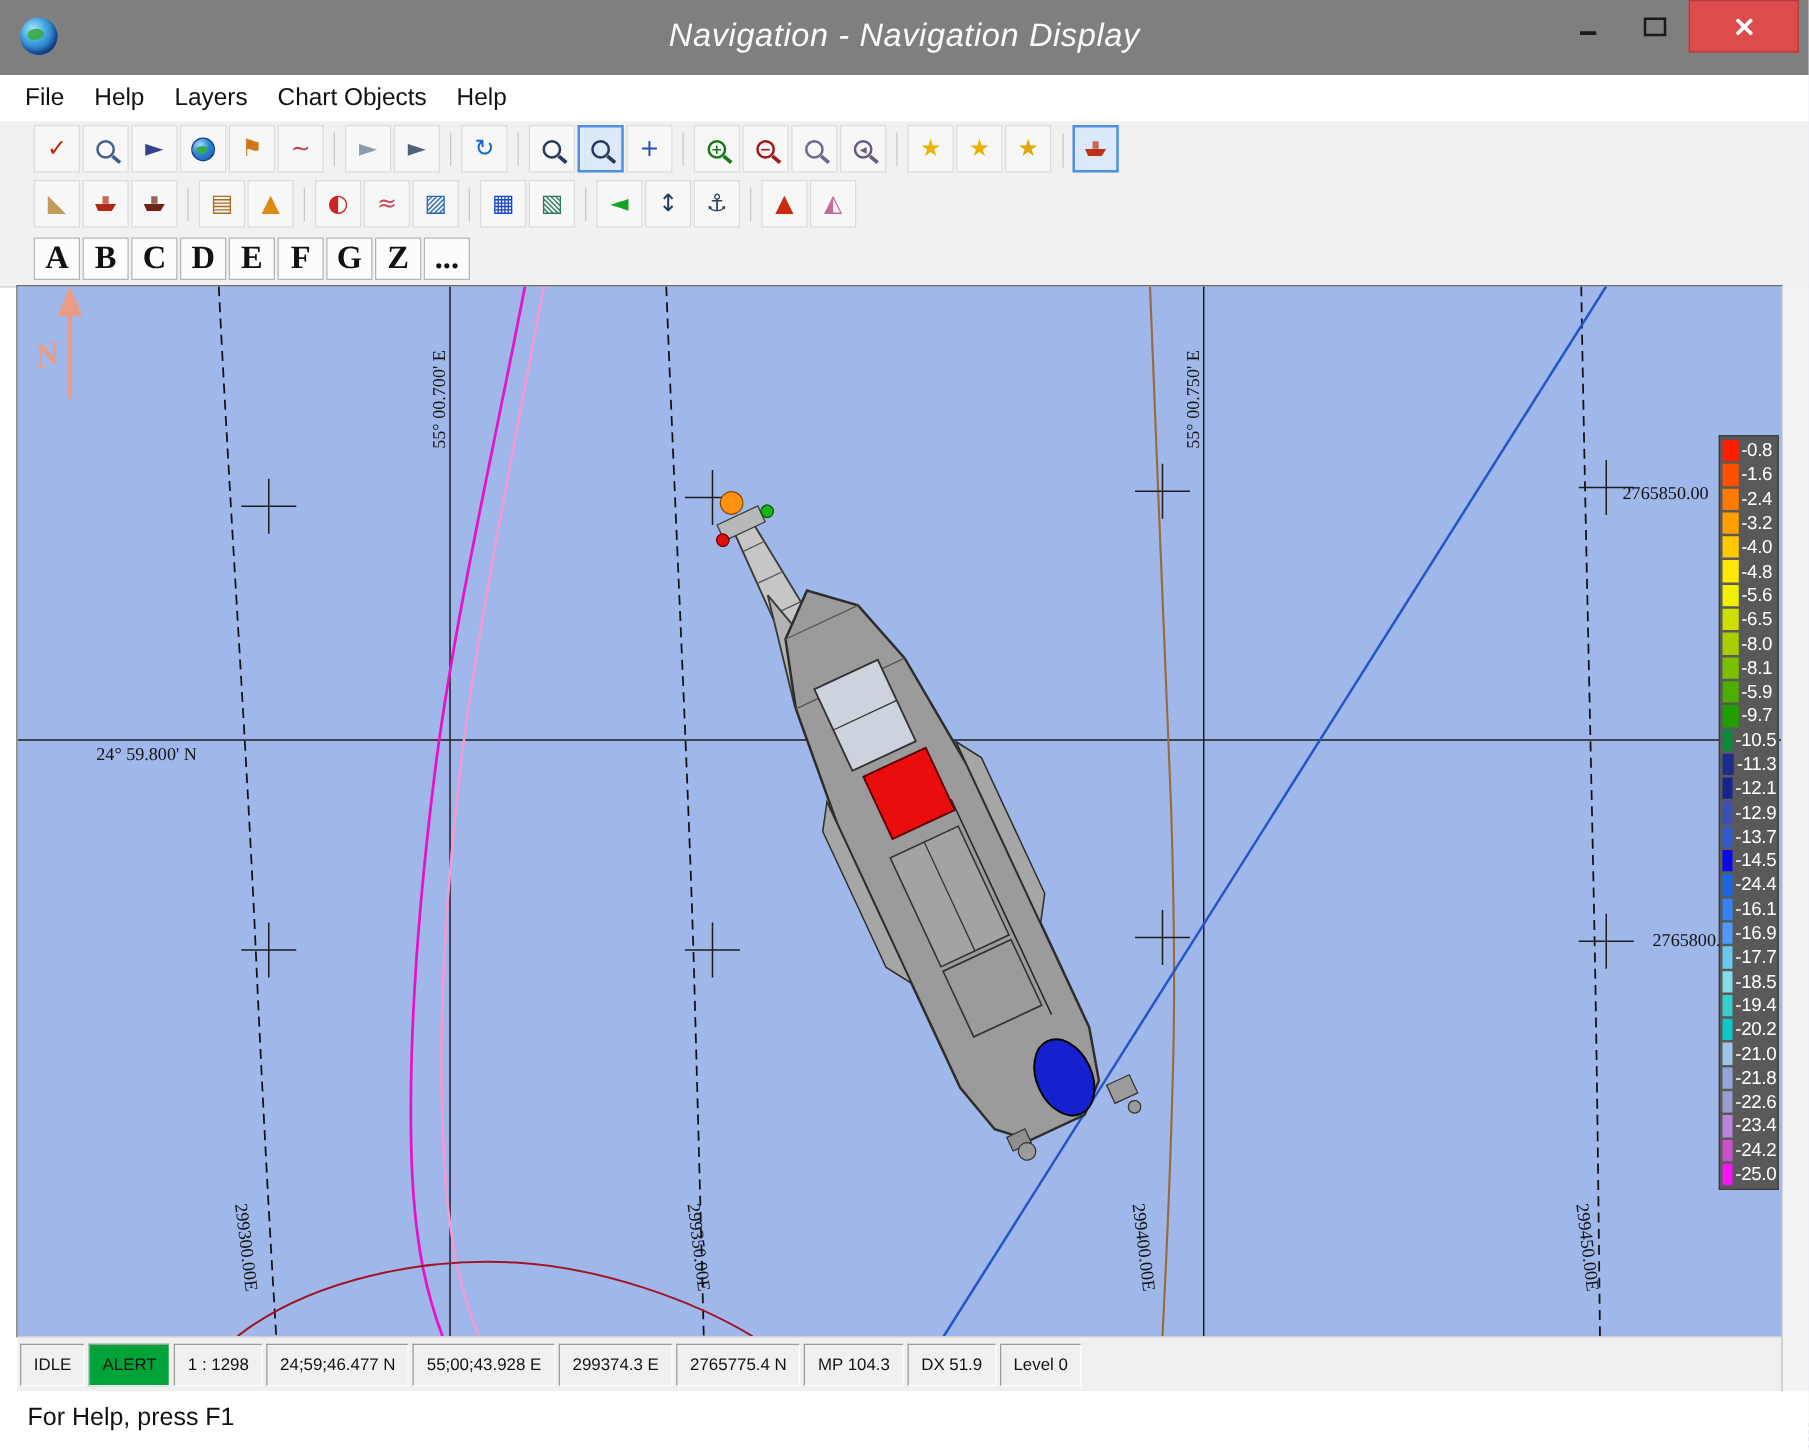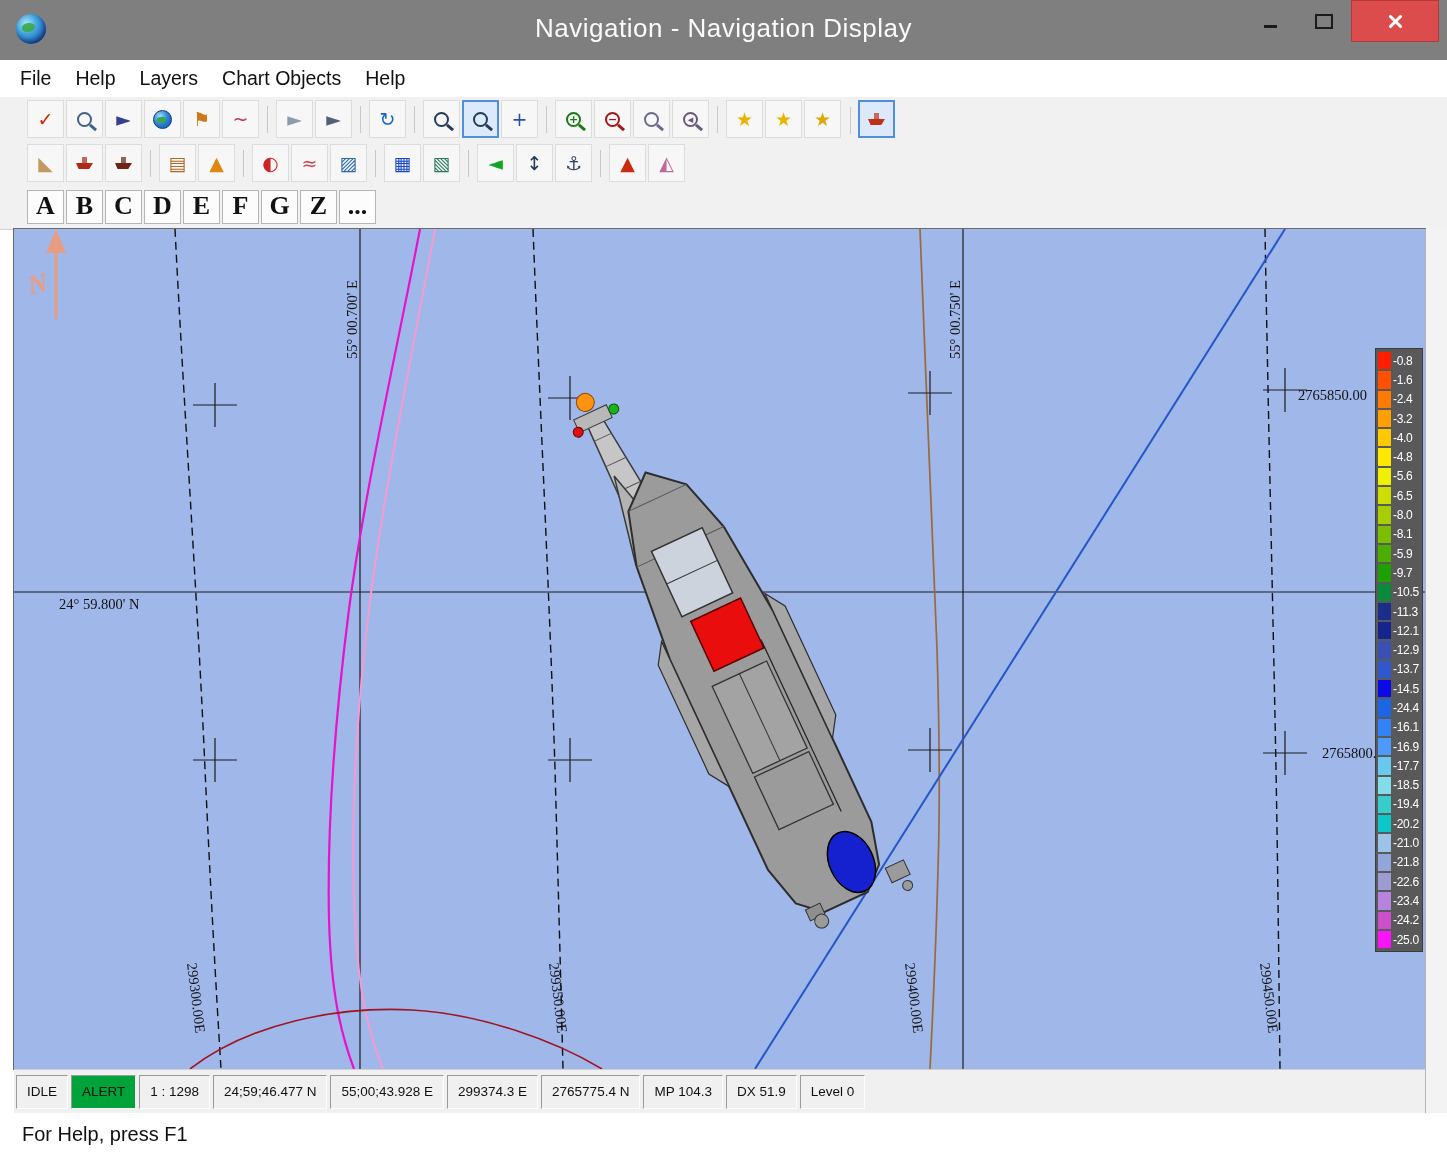--- a/index.html
+++ b/index.html
@@ -1,21 +1,21 @@
 <!DOCTYPE html>
 <html><head>
 <meta charset="utf-8">
 <style>
   html,body { margin:0; padding:0; }
   body {
     width:1447px; height:1160px; position:relative; overflow:hidden;
     background:#ffffff; font-family:"Liberation Sans", sans-serif;
   }
   
-  .titlebar { position:absolute; left:0; top:0; width:1447px; height:60px; background:#7f7f7f; }
+  .titlebar { position:absolute; left:0; top:0; width:1447px; height:60px; background:#7f7f7f;font-style:italic; }
   .app-icon { position:absolute; left:16px; top:14px; width:30px; height:30px; border-radius:50%;
     background:radial-gradient(circle at 35% 32%, #a8e8ff 0%, #46a7e0 35%, #1b5fb8 75%, #0d3f86 100%);
     box-shadow:inset -2px -3px 4px rgba(0,0,40,.4); }
   .app-icon::after { content:''; position:absolute; left:6px; top:9px; width:13px; height:9px;
     background:#3aa846; border-radius:55% 45% 60% 40%; opacity:.9; }
   .title { position:absolute; left:0; right:0; top:13px; text-align:center; color:#fbfbfb;
     font-size:26px; letter-spacing:.5px; }
   .win-controls { position:absolute; right:8px; top:0; display:flex; align-items:flex-start; }
   .win-btn { width:54px; height:42px; background:transparent; border:none; display:flex;
     align-items:center; justify-content:center; cursor:default; padding:0; }
@@ -75,37 +75,37 @@
   .magenta { stroke:#e813c8; stroke-width:2.2; fill:none; }
   .pink    { stroke:#f79ad2; stroke-width:2; fill:none; }
   .darkred { stroke:#a01525; stroke-width:1.6; fill:none; }
   .cross   { stroke:#1c1c1c; stroke-width:1.2; }
   .map-label { position:absolute; font-family:"Liberation Serif", serif; font-size:14.5px;
     color:#101010; white-space:nowrap; line-height:16px; }
   .rot-up   { transform:rotate(-90deg); transform-origin:0 0; }
   .rot-down { transform:rotate(83deg);  transform-origin:0 0; }
   .lbl-lon1 { left:330px; top:130px; }
   .lbl-lon2 { left:933px; top:130px; }
-  .lbl-lat1 { left:45px;  top:367px; }
+  .lbl-lat1 { left:63px;  top:367px; }
   .lbl-northing1 { left:1284px; top:158px; }
   .lbl-northing2 { left:1284px; top:516px;margin-left:24px; }
   .lbl-e1 { left:186px;  top:733px; }
   .lbl-e2 { left:548px;  top:733px; }
   .lbl-e3 { left:904px;  top:733px; }
   .lbl-e4 { left:1259px; top:733px; }
   .north-n { position:absolute; left:14px; top:40px; color:#e89c84;
     font-family:"Liberation Serif", serif; font-size:27px; font-style:italic; font-weight:bold;
     transform:rotate(-12deg); }
   
   .legend { position:absolute; left:1361px; top:119px; width:48px; height:604px; background:#595959;
     border:1px solid #3c3c3c; box-sizing:border-box; display:flex; flex-direction:column;
     padding:2px 1px 2px 2px; }
   .legend-row { flex:1; display:flex; align-items:center; min-height:0; }
   .legend-swatch { width:13px; height:calc(100% - 2px); margin-right:2px; }
-  .legend-label { font-size:12px; color:#ffffff; letter-spacing:-0.3px; }
+  .legend-label { font-size:15px; color:#ffffff; letter-spacing:-0.3px; }
   
   .right-strip { position:absolute; left:1425px; top:229px; width:22px; height:918px;
     background:#f3f3f3; border-left:1px solid #b5b5b5; box-sizing:border-box; }
   .resize-grip { position:absolute; left:1424px; top:1136px; width:23px; height:24px;
     background:repeating-linear-gradient(135deg, #ffffff 0 2px, #9a9a9a 2px 4px);
     clip-path:polygon(100% 0, 100% 100%, 0 100%); }
   
   .statusbar { position:absolute; left:14px; top:1069px; width:1411px; height:44px; background:#f0f0f0;
     display:flex; align-items:center; padding:0 2px; box-sizing:border-box; border-top:1px solid #d0d0d0; }
   .status-cell { height:34px; display:flex; align-items:center; padding:0 10px; margin-right:3px;

